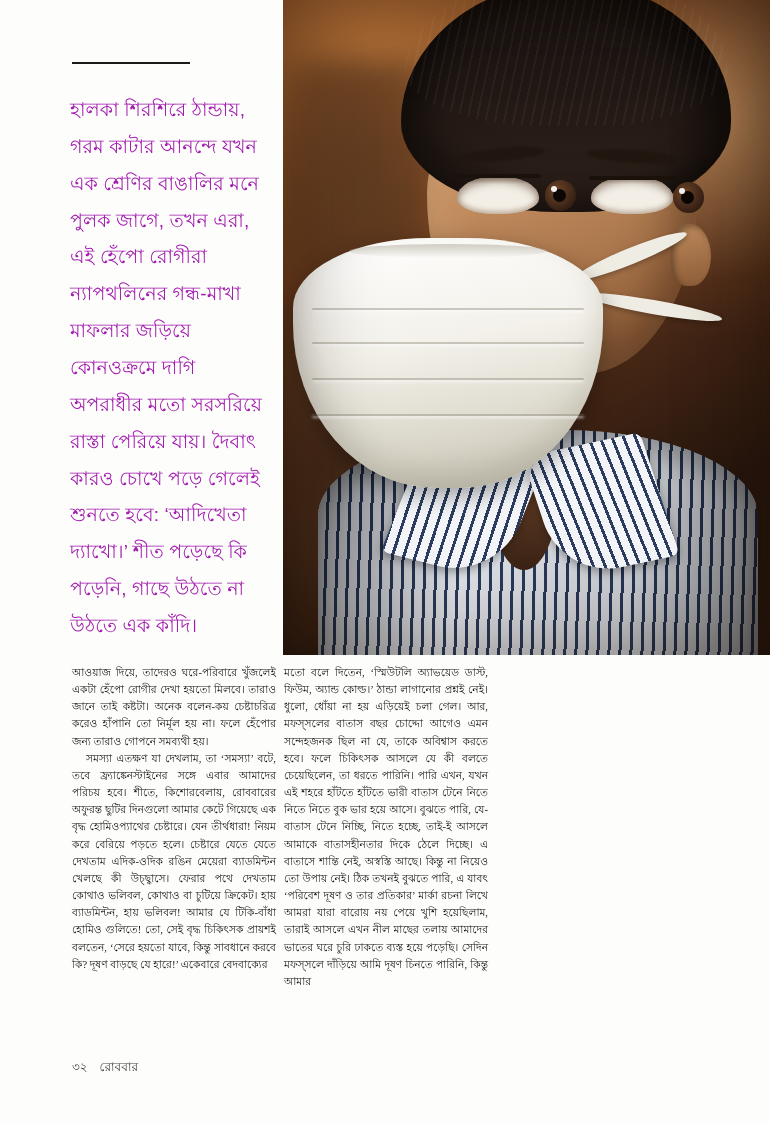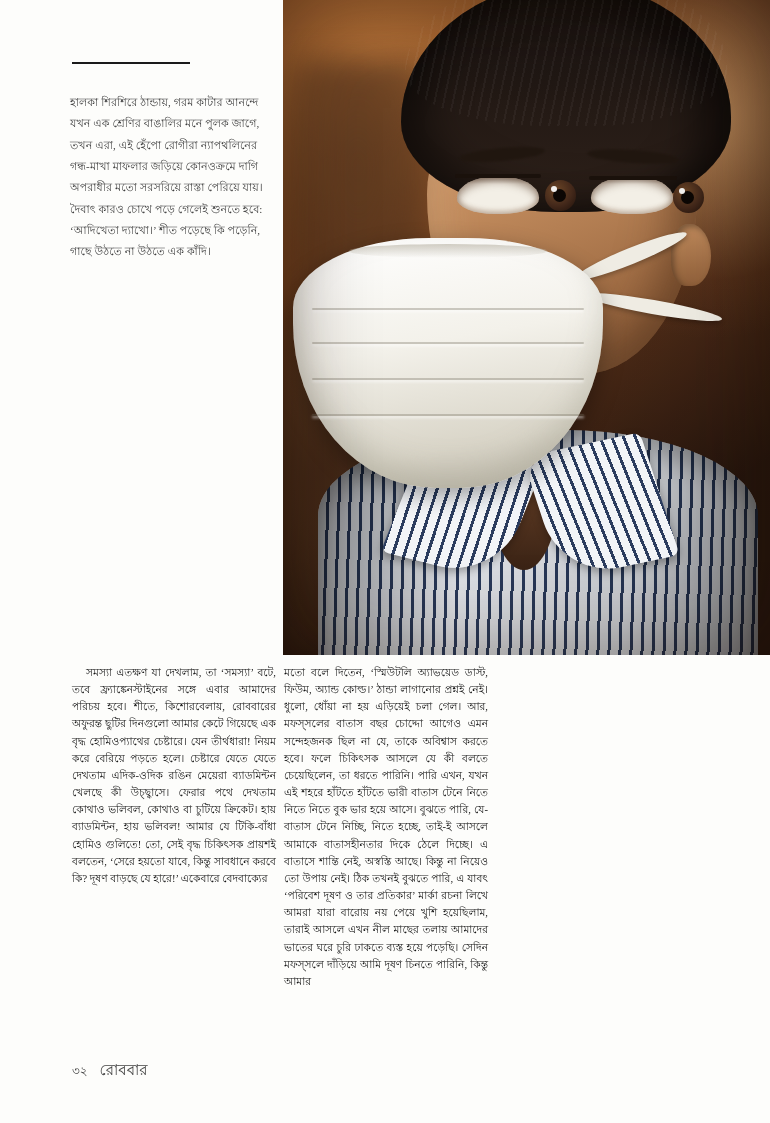--- a/index.html
+++ b/index.html
@@ -273,24 +273,24 @@
     top: 62px;
     width: 118px;
     height: 2px;
     background: #1a1a1a;
   }
   .intro {
     position: absolute;
     left: 70px;
     top: 92px;
     width: 196px;
-    font-family: Liberation Serif, serif;
-    font-size: 11px;
+    font-family: Liberation Sans, sans-serif;
+    font-size: 19px;
     line-height: 1.94;
-    color: #404040;
+    color: #a21caf;
     letter-spacing: 0.1px;
   }
 
   
   .cols {
     position: absolute;
     left: 72px;
     top: 664px;
     width: 628px;
     height: 390px;
@@ -315,21 +315,21 @@
     position: absolute;
     left: 72px;
     top: 1058px;
     display: flex;
     align-items: baseline;
     gap: 12px;
     color: #333;
     font-size: 11px;
   }
   .pageno { font-size: 12px; color: #444; }
-  .folio { font-size: 15px; color: #444; font-family: Liberation Serif, serif; }
+  .folio { font-size: 12px; color: #444; font-family: Liberation Serif, serif; }
 </style>
 </head>
 <body>
 
 <div class="page">
 
   <div class="photo">
     <div class="photo-bg"></div>
     <div class="bg-figure"></div>
     <div class="bg-figure2"></div>
@@ -379,20 +379,21 @@
     </div>
 
     <div class="photo-vignette"></div>
   </div>
 
   <div class="rule"></div>
   <div class="intro">হালকা শিরশিরে ঠান্ডায়, গরম কাটার আনন্দে যখন এক শ্রেণির বাঙালির মনে পুলক জাগে, তখন এরা, এই হেঁপো রোগীরা ন্যাপথলিনের গন্ধ-মাখা মাফলার জড়িয়ে কোনওক্রমে দাগি অপরাধীর মতো সরসরিয়ে রাস্তা পেরিয়ে যায়। দৈবাৎ কারও চোখে পড়ে গেলেই শুনতে হবে: ‘আদিখেতা দ্যাখো।’ শীত পড়েছে কি পড়েনি, গাছে উঠতে না উঠতে এক কাঁদি।</div>
 
   <div class="cols">
     <div class="col c1">
+      <p>আওয়াজ দিয়ে, তাদেরও ঘরে-পরিবারে খুঁজলেই একটা হেঁপো রোগীর দেখা হয়তো মিলবে। তারাও জানে তাই কষ্টটা। অনেক বলেন-কয় চেষ্টাচরিত্র করেও হাঁপানি তো নির্মূল হয় না। ফলে হেঁপোর জন্য তারাও গোপনে সমব্যথী হয়।</p>
       <p class="ind">সমস্যা এতক্ষণ যা দেখলাম, তা ‘সমস্যা’ বটে, তবে ফ্র্যাঙ্কেনস্টাইনের সঙ্গে এবার আমাদের পরিচয় হবে। শীতে, কিশোরবেলায়, রোববারের অফুরন্ত ছুটির দিনগুলো আমার কেটে গিয়েছে এক বৃদ্ধ হোমিওপ্যাথের চেষ্টারে। যেন তীর্থধারা! নিয়ম করে বেরিয়ে পড়তে হলে। চেষ্টারে যেতে যেতে দেখতাম এদিক-ওদিক রঙিন মেয়েরা ব্যাডমিন্টন খেলছে কী উচ্ছ্বাসে। ফেরার পথে দেখতাম কোথাও ভলিবল, কোথাও বা চুটিয়ে ক্রিকেট। হায় ব্যাডমিন্টন, হায় ভলিবল! আমার যে টিকি-বাঁধা হোমিও গুলিতে! তো, সেই বৃদ্ধ চিকিৎসক প্রায়শই বলতেন, ‘সেরে হয়তো যাবে, কিন্তু সাবধানে করবে কি? দূষণ বাড়ছে যে হারে!’ একেবারে বেদবাক্যের</p>
     </div>
     <div class="col c2">
       <p>মতো বলে দিতেন, ‘স্মিউটলি অ্যাভয়েড ডাস্ট, ফিউম, অ্যান্ড কোল্ড।’ ঠান্ডা লাগানোর প্রশ্নই নেই। ধুলো, ধোঁয়া না হয় এড়িয়েই চলা গেল। আর, মফস্সলের বাতাস বছর চোদ্দো আগেও এমন সন্দেহজনক ছিল না যে, তাকে অবিশ্বাস করতে হবে। ফলে চিকিৎসক আসলে যে কী বলতে চেয়েছিলেন, তা ধরতে পারিনি। পারি এখন, যখন এই শহরে হাঁটতে হাঁটতে ভারী বাতাস টেনে নিতে নিতে নিতে বুক ভার হয়ে আসে। বুঝতে পারি, যে-বাতাস টেনে নিচ্ছি, নিতে হচ্ছে, তাই-ই আসলে আমাকে বাতাসহীনতার দিকে ঠেলে দিচ্ছে। এ বাতাসে শান্তি নেই, অস্বস্তি আছে। কিন্তু না নিয়েও তো উপায় নেই। ঠিক তখনই বুঝতে পারি, এ যাবৎ ‘পরিবেশ দূষণ ও তার প্রতিকার’ মার্কা রচনা লিখে আমরা যারা বারোয় নয় পেয়ে খুশি হয়েছিলাম, তারাই আসলে এখন নীল মাছের তলায় আমাদের ভাতের ঘরে চুরি ঢাকতে ব্যস্ত হয়ে পড়েছি। সেদিন মফস্সলে দাঁড়িয়ে আমি দূষণ চিনতে পারিনি, কিন্তু আমার</p>
     </div>
     <div class="col c3"></div>
   </div>
 
   <div class="footer">
     <span class="pageno">৩২</span>

